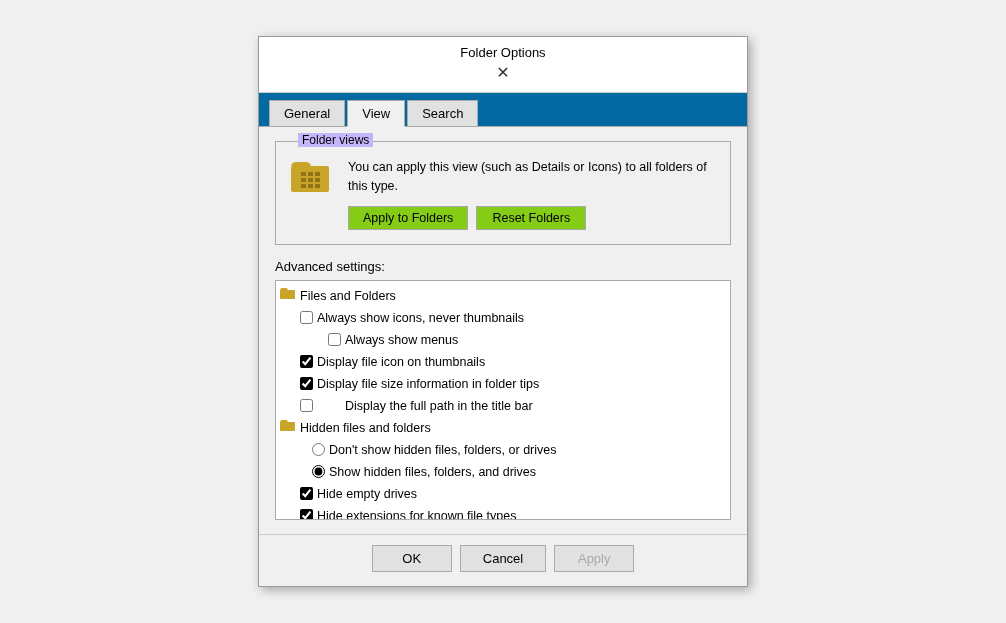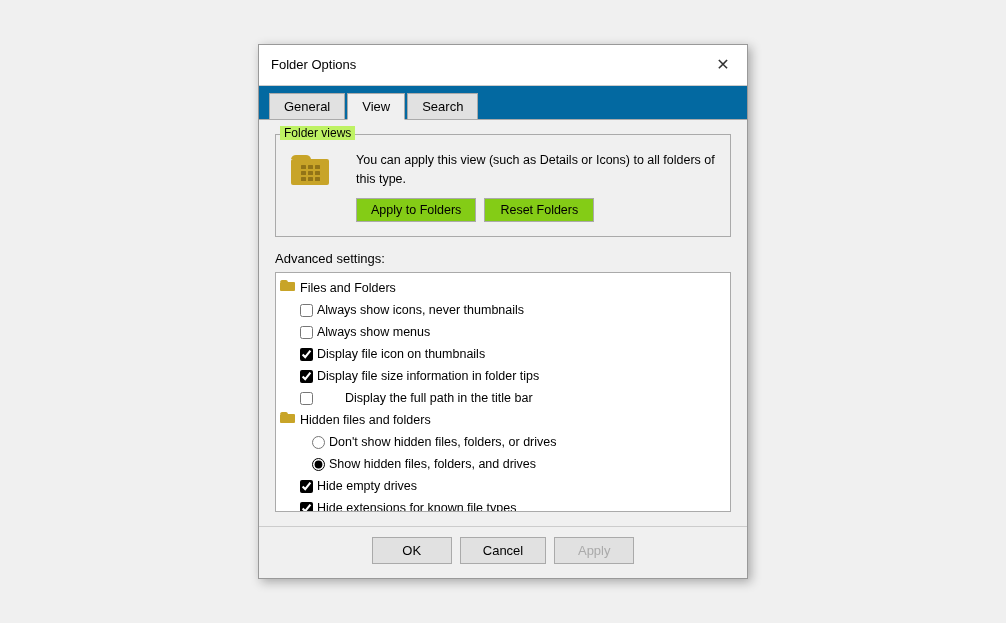--- a/index.html
+++ b/index.html
@@ -20,20 +20,21 @@
       border: 1px solid #999;
       box-shadow: 3px 3px 10px rgba(0,0,0,0.3);
     }
     .title-bar {
       background: #ffffff;
       display: flex;
       justify-content: space-between;
       align-items: center;
       padding: 8px 12px;
       border-bottom: 1px solid #ccc;
+      flex-direction: column;
     }
     .title-bar-text {
       font-size: 13px;
       font-weight: normal;
     }
     .close-btn {
       width: 24px;
       height: 24px;
       background: none;
       border: none;
@@ -70,29 +71,29 @@
     }
     .section-box {
       border: 1px solid #aaa;
       padding: 10px 14px 14px;
       margin-bottom: 14px;
       position: relative;
     }
     .section-label {
       position: absolute;
       top: -9px;
-      left: 4px;
-      background: #bef264;
+      left: 22px;
+      background: #c4b5fd;
       padding: 0 4px;
       font-size: 12px;
     }
     .folder-views-inner {
       display: flex;
       align-items: flex-start;
-      gap: 24px;
+      gap: 16px;
       margin-top: 6px;
     }
     .folder-icon {
       width: 42px;
       height: 38px;
       flex-shrink: 0;
     }
     .folder-icon svg {
       width: 100%;
       height: 100%;
@@ -233,21 +234,21 @@
           <span><svg width="16" height="13" viewBox="0 0 16 13" xmlns="http://www.w3.org/2000/svg">
         <rect x="0" y="3" width="15" height="9" rx="1" fill="#c8a428"></rect>
         <path d="M0,3 Q0.5,1 2,1 L6,1 Q7.5,1 8,3 Z" fill="#c8a428"></path>
       </svg></span>
           <span>Files and Folders</span>
         </div>
         <div class="tree-item" style="padding-left: 24px;">
           <input type="checkbox" class="checkbox" style="">
           <span>Always show icons, never thumbnails</span>
         </div>
-        <div class="tree-item" style="padding-left: 24px;">
+        <div class="tree-item" style="padding-left: 24px; margin-left: 28px;">
           <input type="checkbox" class="checkbox" style="">
           <span>Always show menus</span>
         </div>
         <div class="tree-item" style="padding-left: 24px;">
           <input type="checkbox" class="checkbox" checked="" style="">
           <span>Display file icon on thumbnails</span>
         </div>
         <div class="tree-item" style="padding-left: 24px;">
           <input type="checkbox" class="checkbox" checked="" style="">
           <span>Display file size information in folder tips</span>

